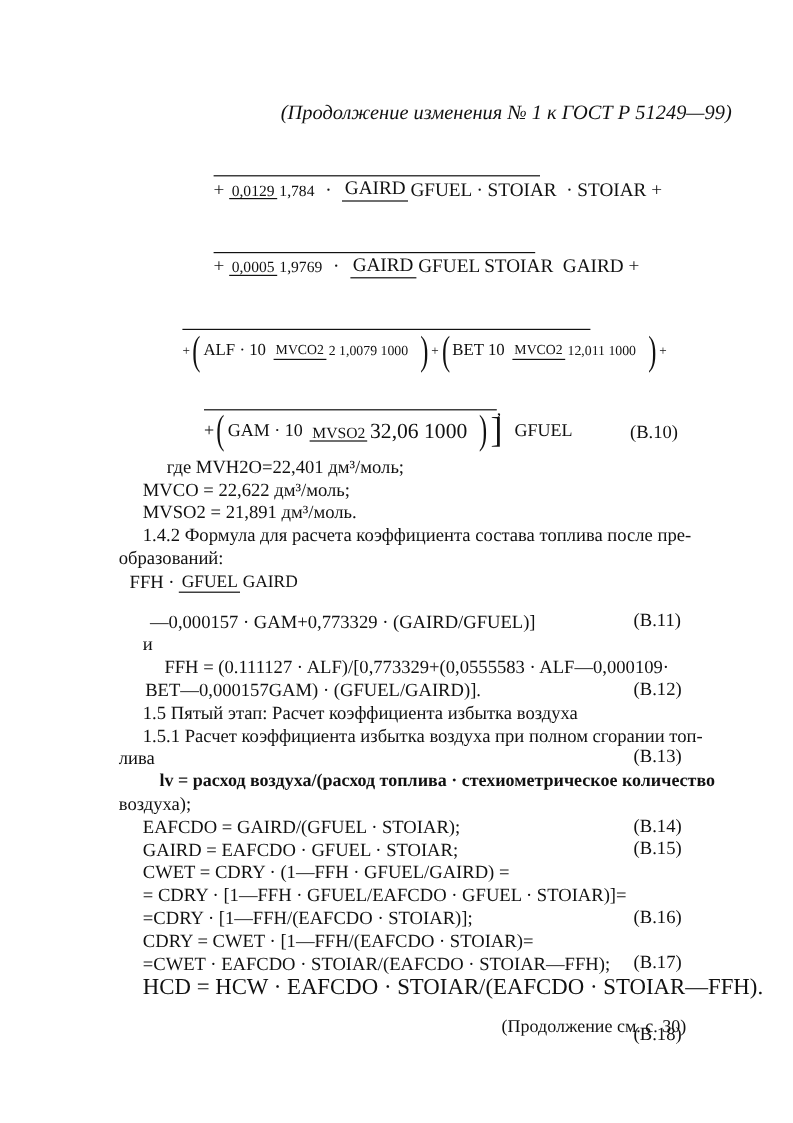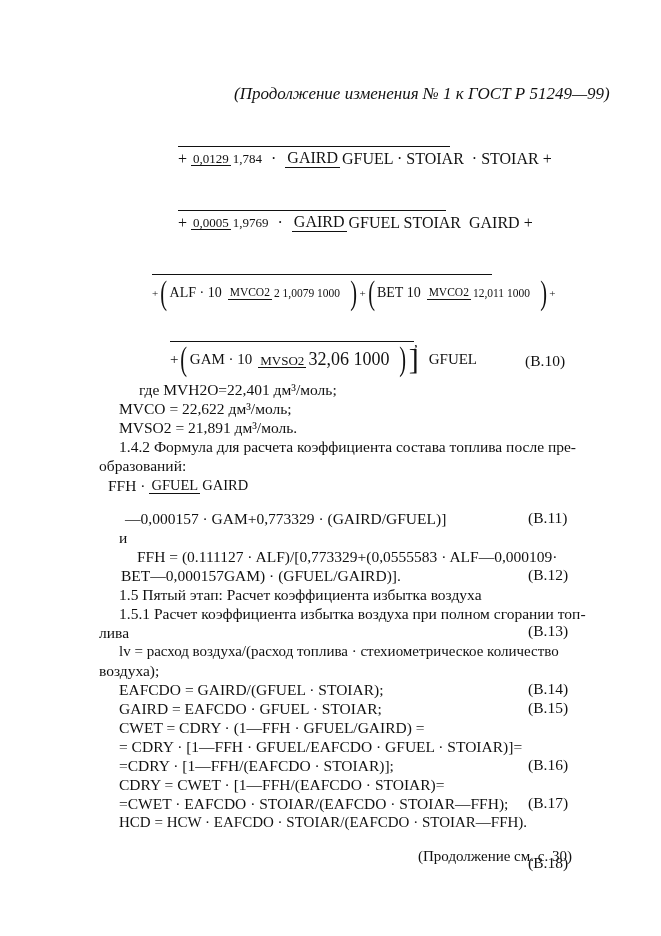--- a/index.html
+++ b/index.html
@@ -126,35 +126,35 @@
 <div class="abs txt" style="left:119px; top:528px;">и</div>
 
 <div class="abs txt" style="left:99px; top:547px;margin-left:38px;">FFH  =  (0.111127 · ALF)/[0,773329+(0,0555583 · ALF—0,000109·</div>
 <div class="abs txt" style="left:86px; top:566px;margin-left:35px;">BET—0,000157GAM) · (GFUEL/GAIRD)].</div>
 <div class="eqnum" style="left:528px; top:566px;">(B.12)</div>
 
 <div class="abs txt" style="left:119px; top:585px;">1.5 Пятый этап: Расчет коэффициента избытка воздуха</div>
 <div class="abs txt" style="left:119px; top:604px;">1.5.1 Расчет коэффициента избытка воздуха при полном сгорании топ-</div>
 <div class="abs txt" style="left:99px; top:623px;">лива</div>
 
-<div class="abs txt" style="left:119px; top:642px; font-size:15px;">lv  =  расход  воздуха/(расход  топлива · стехиометрическое  количество</div>
+<div class="abs txt" style="left:133px; top:642px; font-size:15px;font-weight:bold;">lv  =  расход  воздуха/(расход  топлива · стехиометрическое  количество</div>
 <div class="abs txt" style="left:99px; top:661px;">воздуха);</div>
 <div class="eqnum" style="left:528px; top:622px;">(B.13)</div>
 
 <div class="abs txt" style="left:119px; top:680px;">EAFCDO = GAIRD/(GFUEL · STOIAR);</div>
 <div class="eqnum" style="left:528px; top:680px;">(B.14)</div>
 
 <div class="abs txt" style="left:119px; top:699px;">GAIRD = EAFCDO · GFUEL · STOIAR;</div>
 <div class="eqnum" style="left:528px; top:699px;">(B.15)</div>
 
 <div class="abs txt" style="left:119px; top:718px;">CWET = CDRY · (1—FFH · GFUEL/GAIRD) =</div>
 <div class="abs txt" style="left:119px; top:737px;">= CDRY  ·  [1—FFH · GFUEL/EAFCDO · GFUEL · STOIAR)]=</div>
 <div class="abs txt" style="left:119px; top:756px;">=CDRY · [1—FFH/(EAFCDO · STOIAR)];</div>
 <div class="eqnum" style="left:528px; top:756px;">(B.16)</div>
 
 <div class="abs txt" style="left:119px; top:775px;">CDRY = CWET · [1—FFH/(EAFCDO · STOIAR)=</div>
 <div class="abs txt" style="left:119px; top:794px;">=CWET · EAFCDO · STOIAR/(EAFCDO · STOIAR—FFH);</div>
 <div class="eqnum" style="left:528px; top:794px;">(B.17)</div>
 
-<div class="abs txt" style="left:119px; top:813px; font-size:15px;">HCD = HCW · EAFCDO · STOIAR/(EAFCDO · STOIAR—FFH).</div>
+<div class="abs txt" style="left:119px; top:813px; font-size:19px;">HCD = HCW · EAFCDO · STOIAR/(EAFCDO · STOIAR—FFH).</div>
 <div class="eqnum" style="left:528px; top:813px;margin-top:41px;">(B.18)</div>
 
 <div class="abs footer" style="top:848px; left:418px;">(Продолжение см. с. 30)</div>
 
 </body></html>

